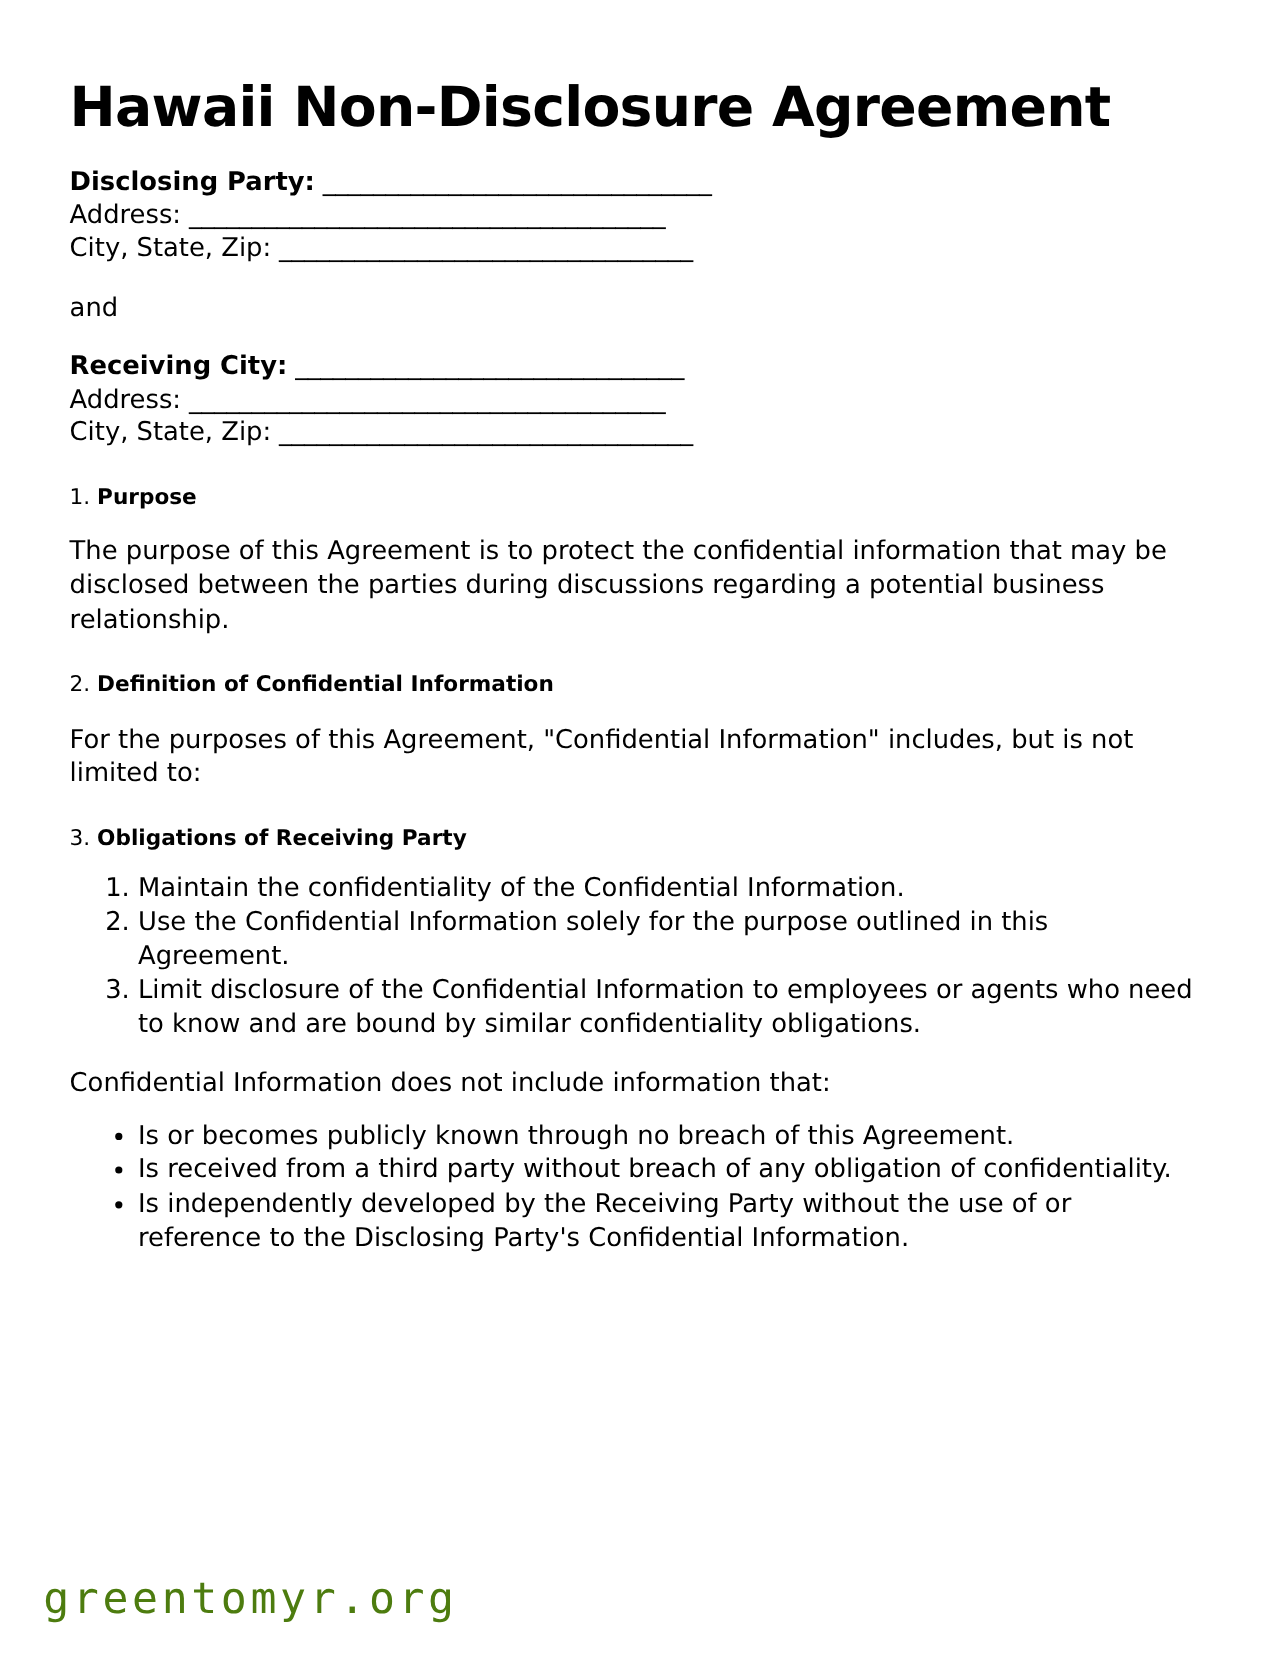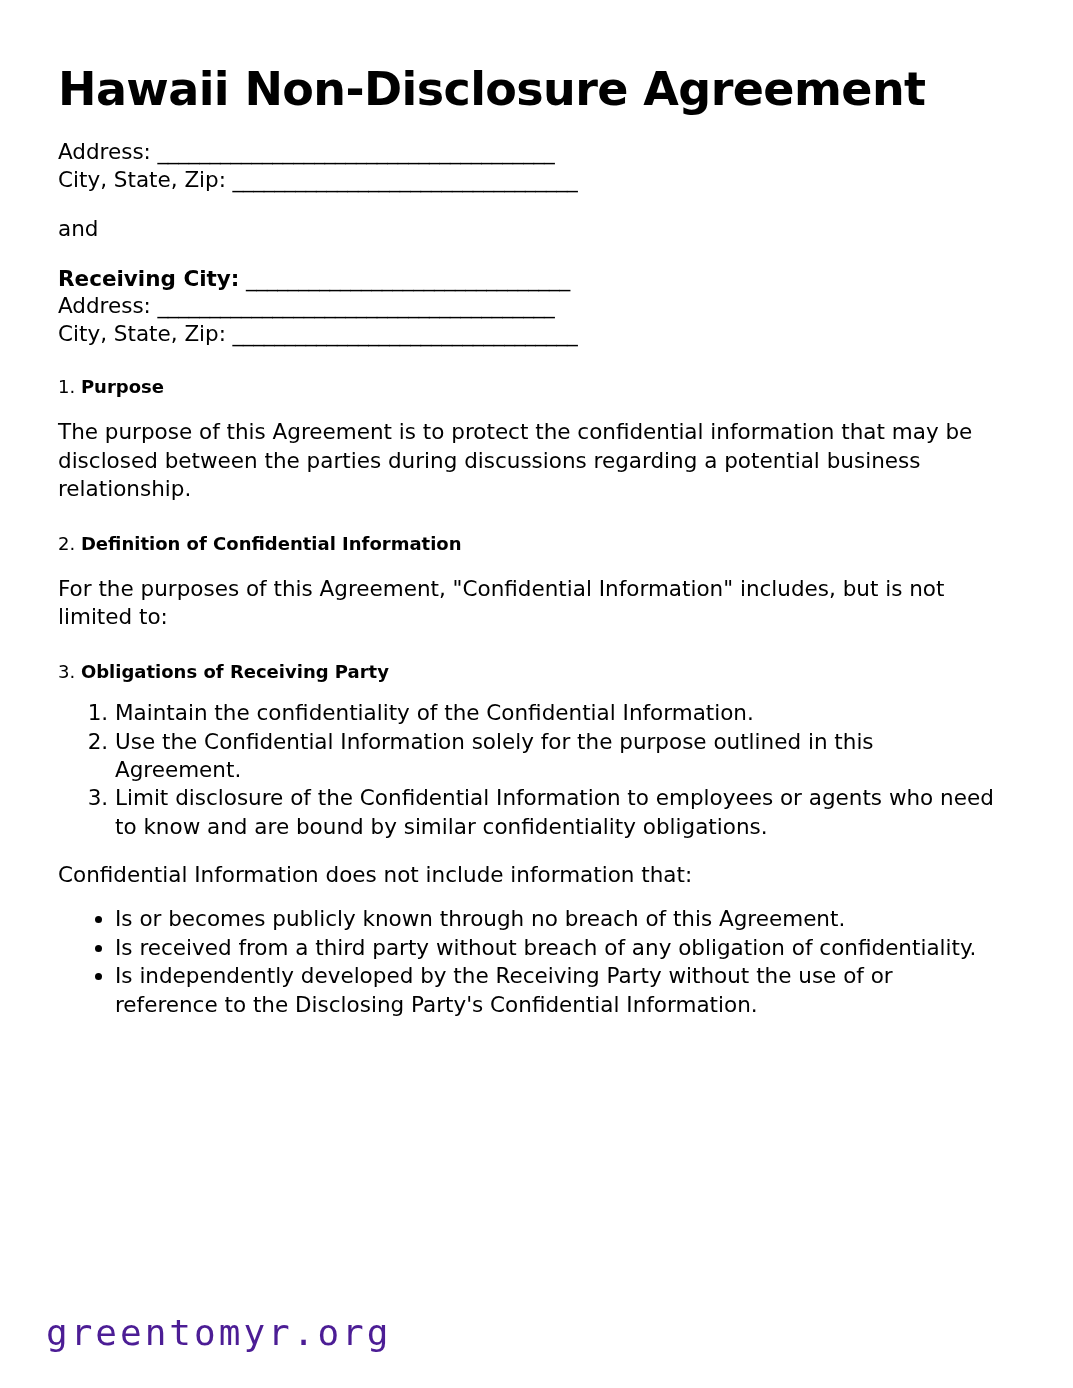--- a/index.html
+++ b/index.html
@@ -107,38 +107,39 @@
   ul.doc-list li, ol.doc-list li {
     padding-left: 0;
     margin: 0;
   }
   ol.doc-list li::marker {
     font-size: 21.5px;
   }
 
   .watermark {
     position: absolute;
-    left: 46px;
+    left: 36px;
     top: 1312px;
     font-family: "DejaVu Sans Mono", monospace;
     font-size: 36px;
     letter-spacing: 3px;
-    color: #4c1d95;
+    color: #4d7c0f;
     white-space: nowrap;
   }
 </style>
 </head>
 <body>
 
 <div class="page">
 
   <h1 class="doc-title">Hawaii Non-Disclosure Agreement</h1>
 
 
   <div class="party-block">
+    <div class="party-line"><span class="party-label-strong">Disclosing Party:</span><span class="blank"> _______________________________</span></div>
     <div class="party-line"><span>Address:</span><span class="blank"> ______________________________________</span></div>
     <div class="party-line"><span>City, State, Zip:</span><span class="blank"> _________________________________</span></div>
   </div>
 
   <div class="and-line">and</div>
 
   <div class="party-block second">
     <div class="party-line"><span class="party-label-strong">Receiving City:</span><span class="blank"> _______________________________</span></div>
     <div class="party-line"><span>Address:</span><span class="blank"> ______________________________________</span></div>
     <div class="party-line"><span>City, State, Zip:</span><span class="blank"> _________________________________</span></div>

